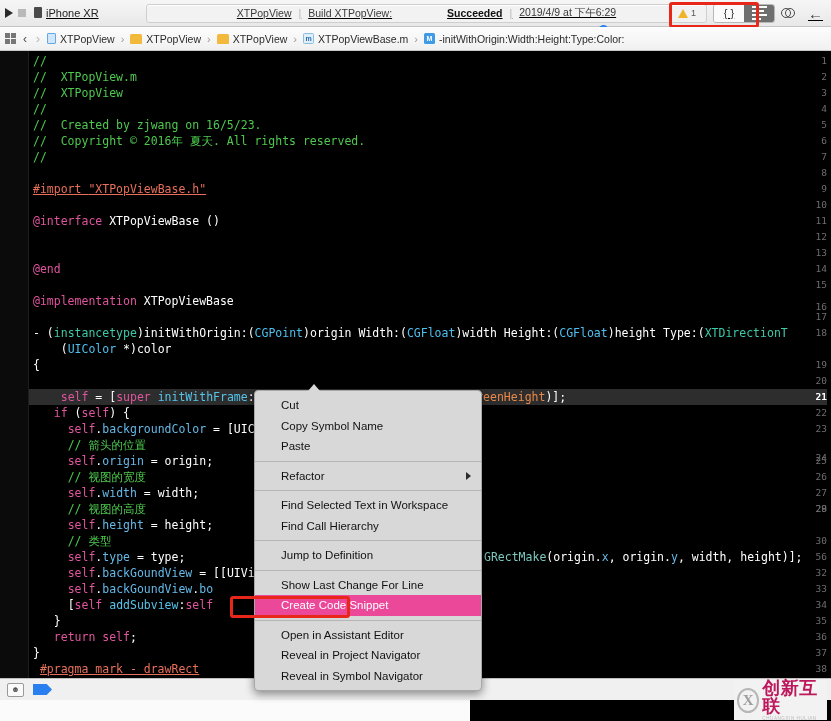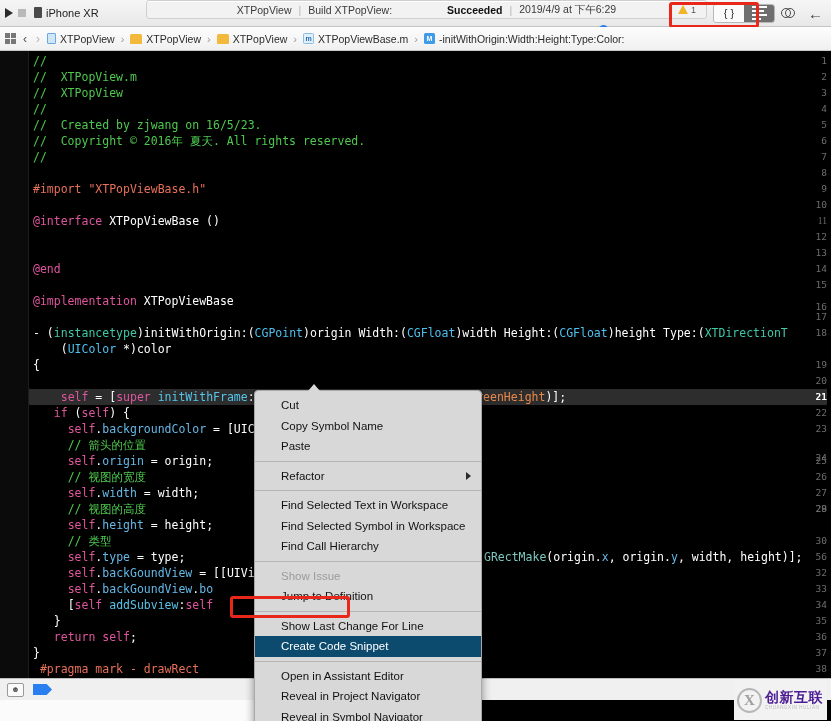--- a/index.html
+++ b/index.html
@@ -9,21 +9,21 @@
     font-family: "Liberation Sans", sans-serif;
     overflow: hidden;
   }
   #app { position: relative; width: 831px; height: 721px; background:#000; }
 
   
   .toolbar {
     position: absolute; left:0; top:0; width:831px; height:27px;
     background: linear-gradient(#f6f6f6, #e8e8e8);
     border-bottom: 1px solid #c4c4c4;
-    display:flex; 
+    display:flex; align-items:center;text-decoration:underline;
   }
   .tb-left { display:flex; align-items:center; gap:5px; padding-left:5px; width:140px; }
   .play-tri {
     width:0;height:0;border-left:8px solid #2a2a2a;
     border-top:5px solid transparent;border-bottom:5px solid transparent;
   }
   .stop-sq { width:8px;height:8px;background:#b9b9b9; }
   .device-chip {
     font-size:11px; color:#222; padding:1px 6px 2px 3px;
     display:flex; align-items:center; gap:4px;
@@ -126,21 +126,21 @@
     font-family:"DejaVu Sans Mono","Liberation Mono",monospace;
     font-size:9.5px; color:#6d6d6d; line-height:16px;
   }
   .ln.cur { color:#ffffff; font-weight:bold; }
   .cl {
     position:absolute; left:4px; height:16px; line-height:16px; white-space:pre;
     color:#ffffff;
   }
   .cl.hl { background:#2d2d2d; left:0; padding-left:4px; width:798px; }
   .c-cmt { color:#4ec94e; }
-  .c-pre { color:#e8705a; }
+  .c-pre { color:#e8705a;text-decoration:underline; }
   .c-key { color:#e0559e; }
   .c-typ { color:#4ec0f0; }
   .c-typ2{ color:#3ec9a8; }
   .c-prop{ color:#64b9e8; }
   .c-meth{ color:#56c4ea; }
   .c-glob{ color:#e8884a; }
   .c-fn  { color:#7cc9c0; }
   .c-pl  { color:#ffffff; }
 
   .redbox-code {
@@ -159,21 +159,21 @@
   .ctx-caret {
     position:absolute; left:308px; top:384px; width:0;height:0;
     border-left:6px solid transparent;border-right:6px solid transparent;
     border-bottom:7px solid #d8d8d8; z-index:51;
   }
   .ctx-item {
     height:20.5px; line-height:20.5px; padding:0 10px 0 26px;
     white-space:nowrap; position:relative;
   }
   .ctx-item.dim { color:#9b9b9b; }
-  .ctx-item.sel { background:#0c4a6e; color:#fff; }
+  .ctx-item.sel { background:#ec4899; color:#fff; }
   .ctx-sub-arrow {
     position:absolute; right:10px; top:6px; width:0;height:0;
     border-top:4px solid transparent;border-bottom:4px solid transparent;
     border-left:5px solid #2b2b2b;
   }
   .ctx-divider { height:1px; background:#b5b5b5; margin:4px 0; }
 
   
   .debug-bar {
     position:absolute; left:0; top:678px; width:831px; height:22px;
@@ -202,21 +202,21 @@
     background:#f2f2f2;
     display:flex; align-items:center; gap:3px; padding-left:3px;
     z-index:80;
   }
   .wm-logo {
     width:25px;height:25px;border:2px solid #b7b7b7;border-radius:50%;
     display:flex;align-items:center;justify-content:center;
     font-size:15px;font-weight:bold;color:#9e9e9e;font-family:"Liberation Serif",serif;
   }
   .wm-txt { display:flex; flex-direction:column; line-height:1; }
-  .wm-cn { font-size:14px; font-weight:bold; color:#4c1d95; letter-spacing:0.5px; }
+  .wm-cn { font-size:18px; font-weight:bold; color:#be185d; letter-spacing:0.5px; }
   .wm-en { font-size:4.5px; color:#bbb; letter-spacing:0.6px; margin-top:2px; }
 </style>
 </head>
 <body>
 
 <div id="app">
 
   <div class="toolbar">
     <div class="tb-left">
       <div class="play-tri"></div>
@@ -355,21 +355,21 @@
   <div class="ln" style="top: 2px;">1</div>
       <div class="ln" style="top: 18px;">2</div>
       <div class="ln" style="top: 34px;">3</div>
       <div class="ln" style="top: 50px;">4</div>
       <div class="ln" style="top: 66px;">5</div>
       <div class="ln" style="top: 82px;">6</div>
       <div class="ln" style="top: 98px;">7</div>
       <div class="ln" style="top: 114px;">8</div>
       <div class="ln" style="top: 130px;">9</div>
       <div class="ln" style="top: 146px;">10</div>
-      <div class="ln" style="top: 162px; font-family: Liberation Serif, serif;">11</div>
+      <div class="ln" style="top: 162px;">11</div>
       <div class="ln" style="top: 178px;">12</div>
       <div class="ln" style="top: 194px;">13</div>
       <div class="ln" style="top: 210px;">14</div>
       <div class="ln" style="top: 226px;">15</div>
       <div class="ln" style="top: 248px; text-align: right;">16</div>
       <div class="ln" style="top: 258px;">17</div>
       <div class="ln" style="top: 274px;">18</div>
       <div class="ln" style="top: 306px;">19</div>
       <div class="ln" style="top: 322px;">20</div>
       <div class="ln cur" style="top: 338px;">21</div>
@@ -395,24 +395,22 @@
 
   <div class="ctx-caret"></div>
   <div class="ctx-menu" id="ctx-menu">
       <div class="ctx-item"><span>Cut</span></div>
       <div class="ctx-item"><span>Copy Symbol Name</span></div>
       <div class="ctx-item"><span>Paste</span></div>
       <div class="ctx-divider"></div>
       <div class="ctx-item"><span>Refactor</span><span class="ctx-sub-arrow"></span></div>
       <div class="ctx-divider"></div>
       <div class="ctx-item"><span>Find Selected Text in Workspace</span></div>
-      <div class="ctx-item"><span>Find Selected Symbol in Workspace</span></div>
       <div class="ctx-item"><span>Find Call Hierarchy</span></div>
       <div class="ctx-divider"></div>
-      <div class="ctx-item dim"><span>Show Issue</span></div>
       <div class="ctx-item"><span>Jump to Definition</span></div>
       <div class="ctx-divider"></div>
       <div class="ctx-item"><span>Show Last Change For Line</span></div>
       <div class="ctx-item sel"><span>Create Code Snippet</span></div>
       <div class="ctx-divider"></div>
       <div class="ctx-item"><span>Open in Assistant Editor</span></div>
       <div class="ctx-item"><span>Reveal in Project Navigator</span></div>
       <div class="ctx-item"><span>Reveal in Symbol Navigator</span></div>
     </div>
 

